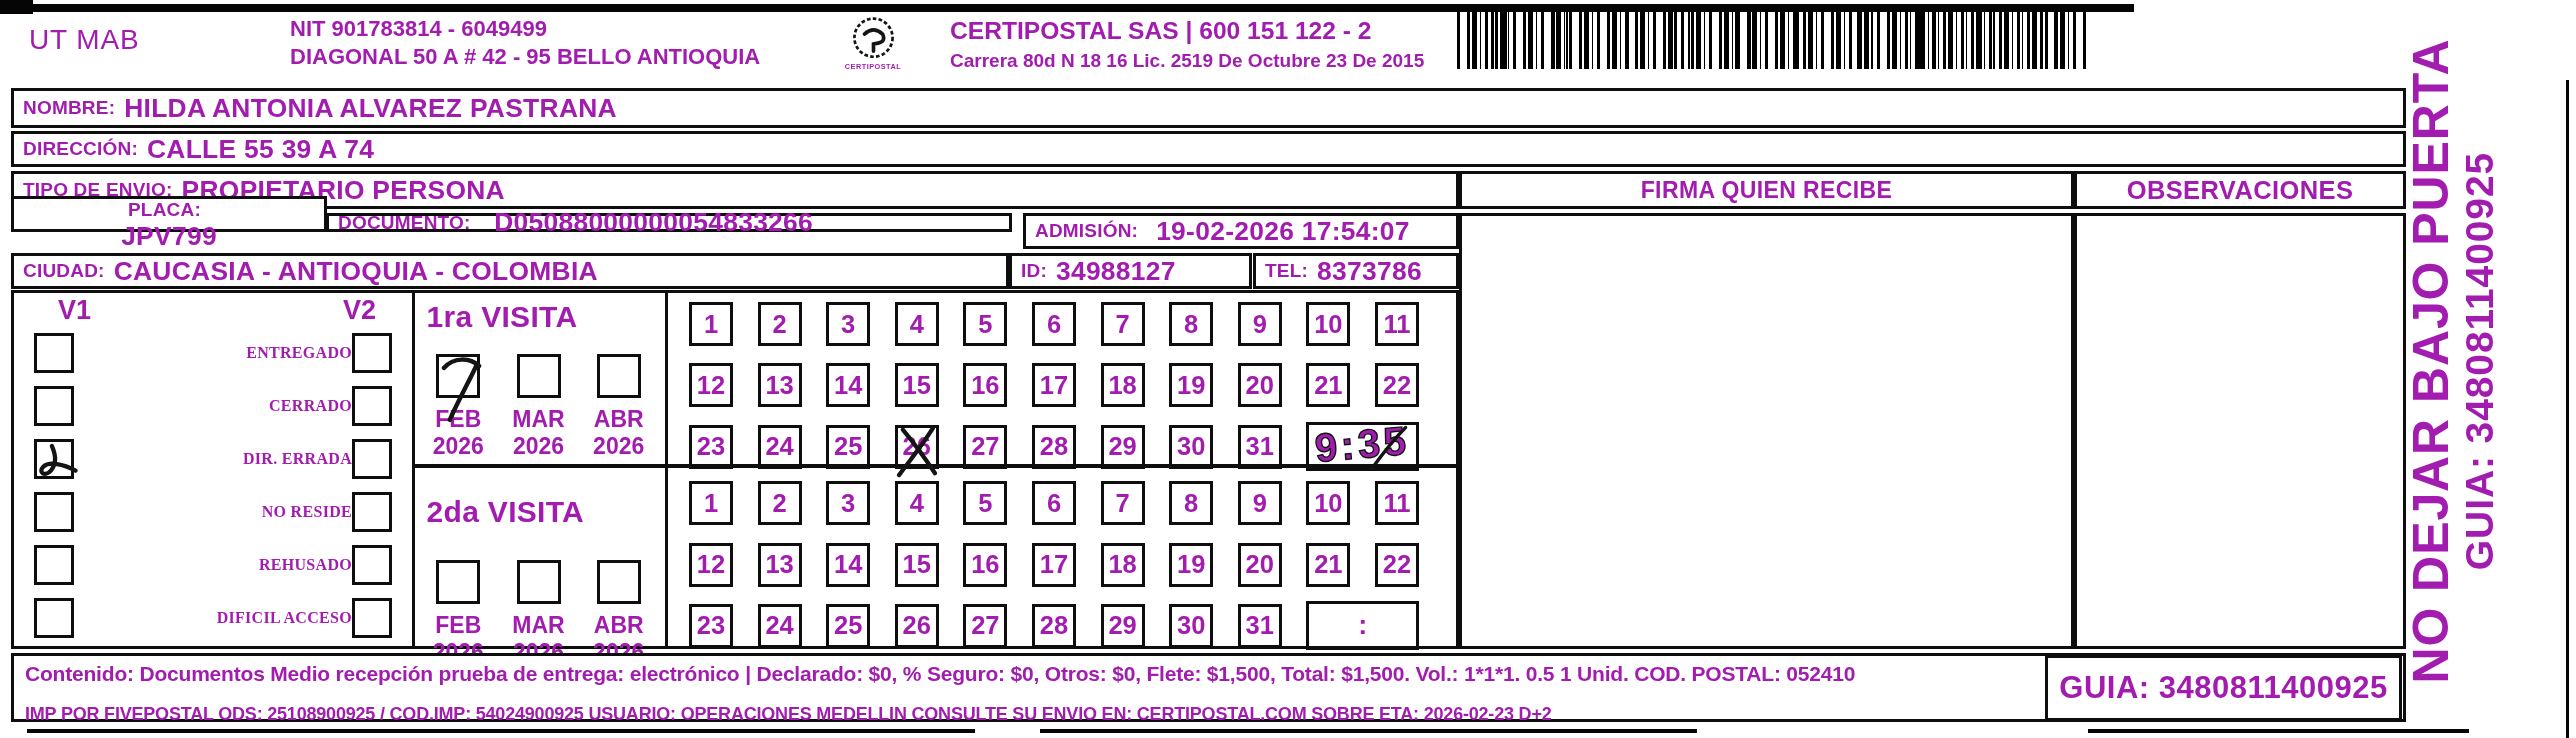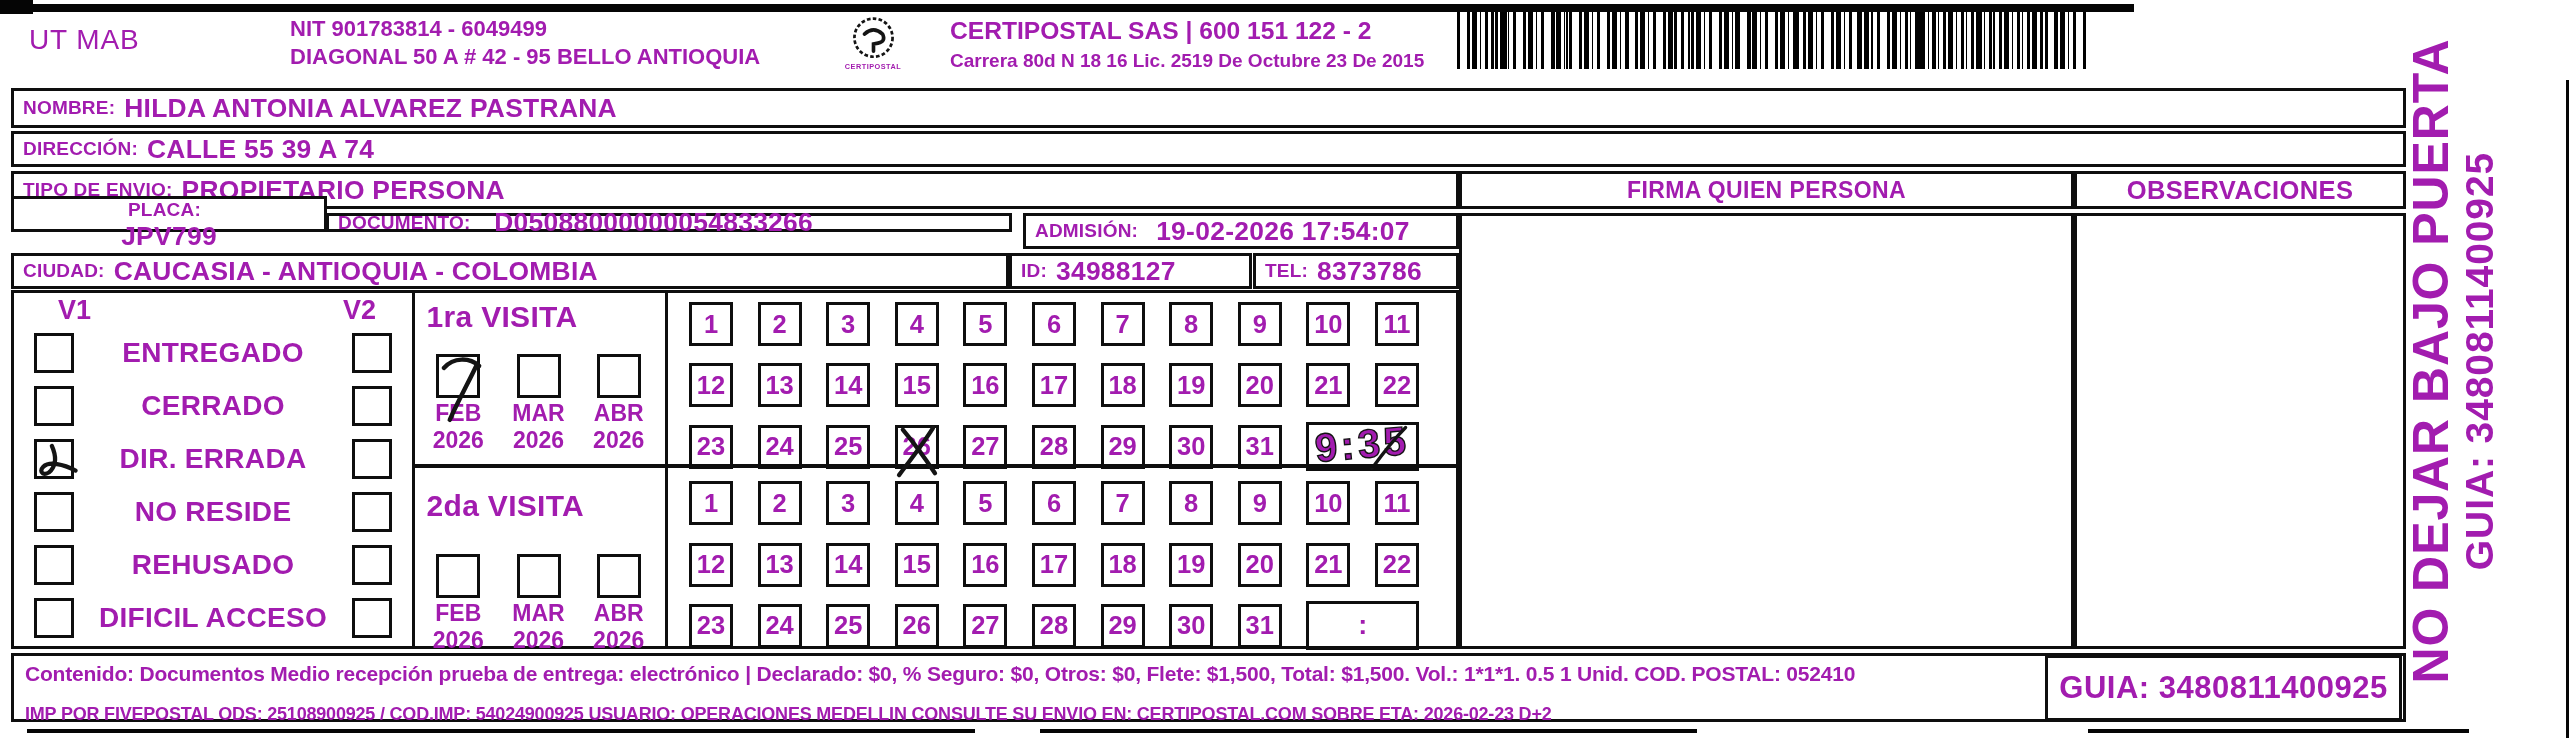--- a/index.html
+++ b/index.html
@@ -45,30 +45,30 @@
   #status-col{position:absolute;left:0;top:0;width:398px;height:100%;border-right:3.6px solid #0e0e0e;}
   #months-col{position:absolute;left:398px;top:0;width:253px;height:100%;border-right:3.6px solid #0e0e0e;}
   #days-col{position:absolute;left:651px;top:0;right:0;height:100%;}
   #visit-divider{position:absolute;left:398px;right:0;top:171px;height:3.6px;background:#0e0e0e;}
   .vhead{position:relative;height:33px;}
   .vhead .v1{position:absolute;left:44px;top:1.8px;font-size:27px;font-weight:700;}
   .vhead .v2{position:absolute;right:36px;top:1.8px;font-size:27px;font-weight:700;}
   .srow{display:flex;align-items:center;height:53px;padding:0 20px;}
   .cb{position:relative;width:40px;height:40px;border:3.6px solid #0e0e0e;box-sizing:border-box;
       background:#fff;flex:0 0 auto;display:inline-block;}
-  .slabel{flex:1;text-align:center;font-size:28px;font-weight:700;letter-spacing:0.3px;}
+  .slabel{flex:1;text-align:right;font-size:16px;font-weight:700;letter-spacing:0.3px;font-family:Liberation Serif, serif;}
   .scribble{position:absolute;left:-3.6px;top:1.8px;width:51px;height:38px;overflow:visible;}
   .scribble path,.febmark path,.xmark path,.hwslash path{fill:none;stroke:#141414;stroke-width:4.5;stroke-linecap:round;}
   
   .vtitle{font-size:30px;font-weight:700;padding:7.3px 0 0 14.6px;letter-spacing:0.3px;}
   .mrow{display:flex;justify-content:space-between;padding:0 12.8px;margin-top:20px;}
   #visit2-block .mrow{margin-top:31px;}
   .mitem{display:flex;flex-direction:column;align-items:center;width:67px;}
   .mcb{width:44px;height:44px;}
-  .mlabel{font-size:23px;font-weight:700;margin-top:2px;}
+  .mlabel{font-size:23px;font-weight:700;margin-top:8px;}
   .myear{font-size:23px;font-weight:700;}
   .febmark{position:absolute;left:-2.7px;top:-5.5px;width:49px;height:73px;overflow:visible;z-index:3;}
   
   .daygrid{display:grid;grid-template-columns:repeat(11,44px);grid-auto-rows:44px;
            column-gap:24.6px;row-gap:17.3px;margin:9px 0 0 24px;}
   #days-1{margin-top:12.8px;}
   .dcell{position:relative;width:44px;height:44px;border:3.6px solid #0e0e0e;box-sizing:border-box;
          display:flex;align-items:center;justify-content:center;font-size:25.5px;font-weight:700;}
   .xmark{position:absolute;left:-3.6px;top:-3.6px;width:46px;height:53px;overflow:visible;z-index:3;}
   .tcell{grid-column:10/12;position:relative;width:100%;height:49px;align-self:center;
@@ -126,21 +126,21 @@
   </div>
   <div class="box" id="row-direccion">
     <span class="lbl">DIRECCIÓN:</span>
     <span class="val">CALLE 55 39 A 74</span>
   </div>
   <div class="box" id="row-tipo">
     <span class="lbl">TIPO DE ENVIO:</span>
     <span class="val">PROPIETARIO PERSONA</span>
   </div>
   <div class="box" id="hdr-firma">
-    <span>FIRMA QUIEN PERSONA</span>
+    <span>FIRMA QUIEN RECIBE</span>
   </div>
   <div class="box" id="hdr-obs">
     <span>OBSERVACIONES</span>
   </div>
   <div class="box" id="row-placa">
     <span class="lbl">PLACA:</span>
     <span class="val">JPV799</span>
   </div>
   <div class="box" id="row-documento">
     <span class="lbl">DOCUMENTO:</span>

